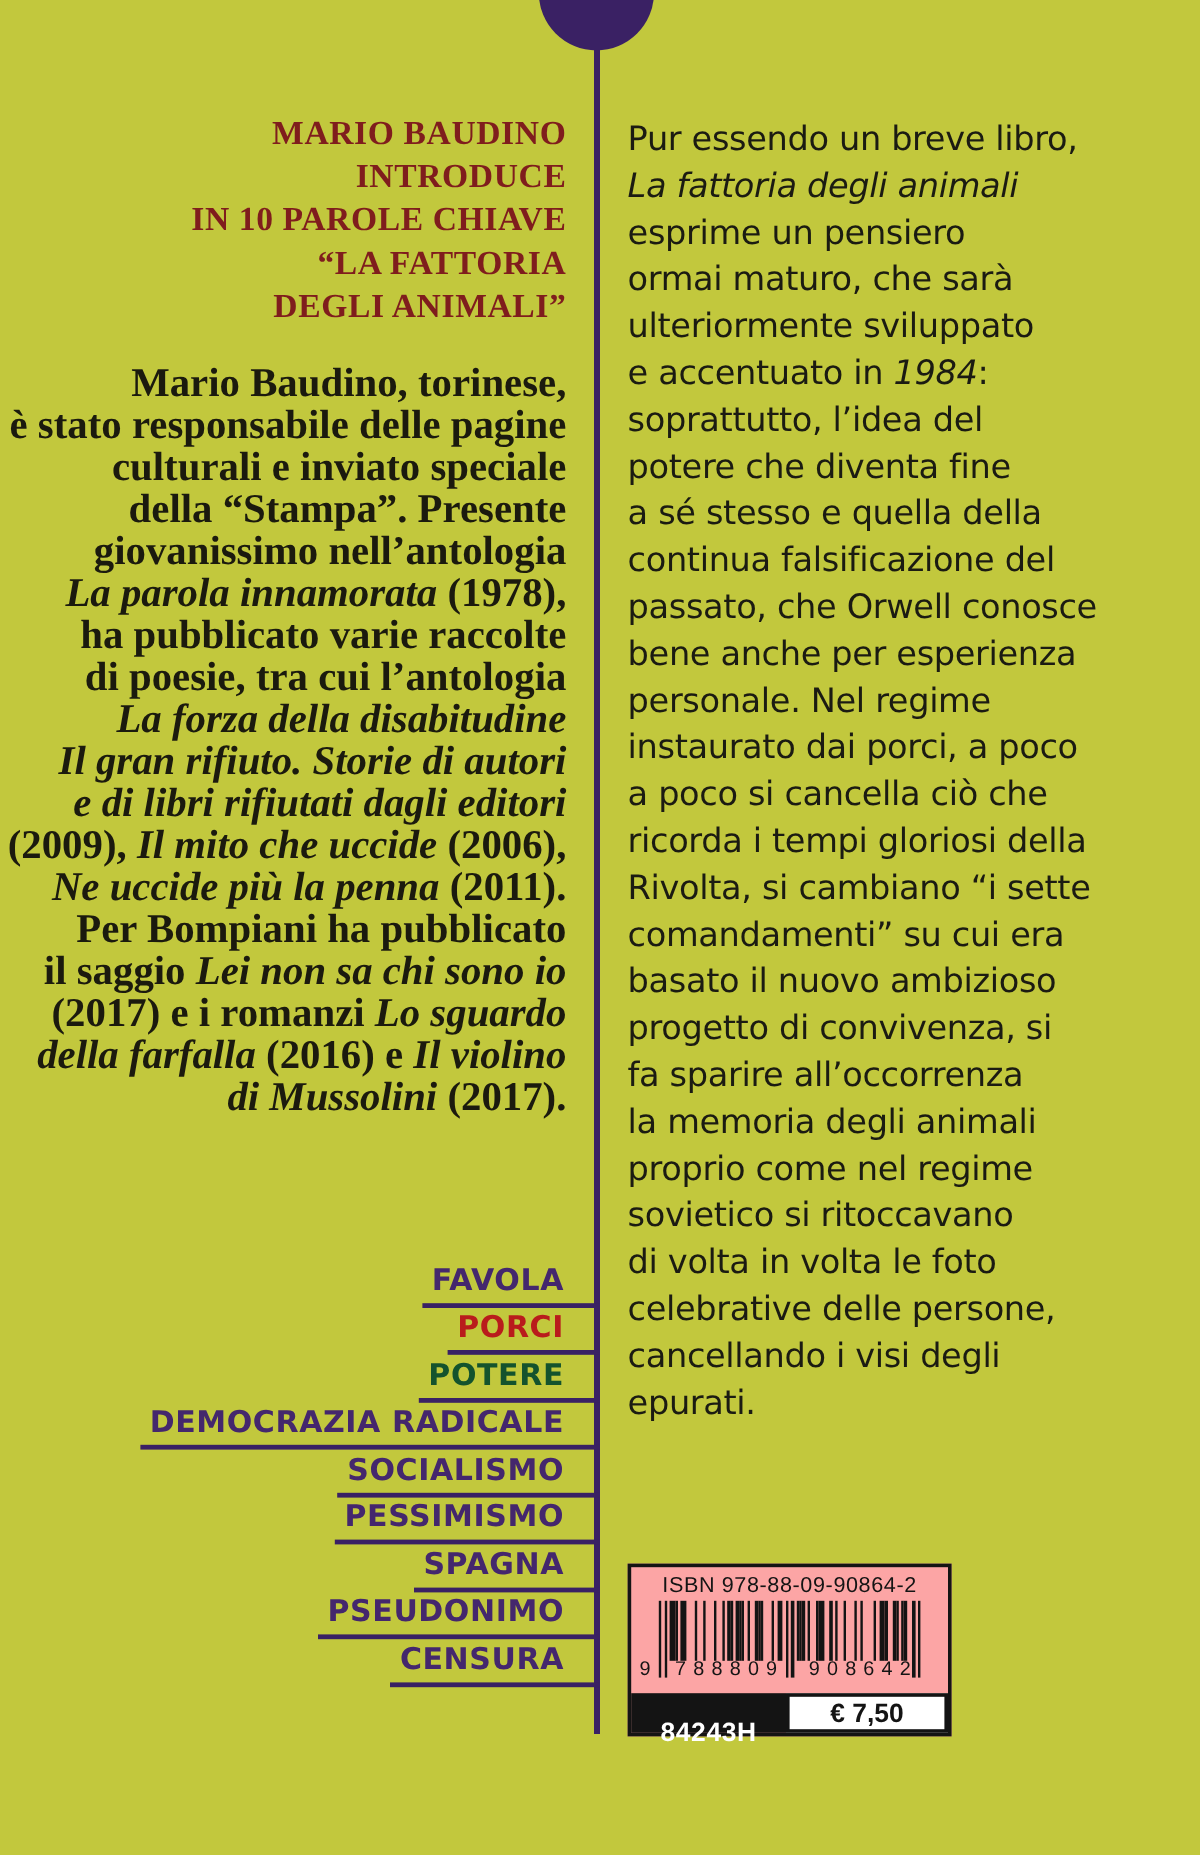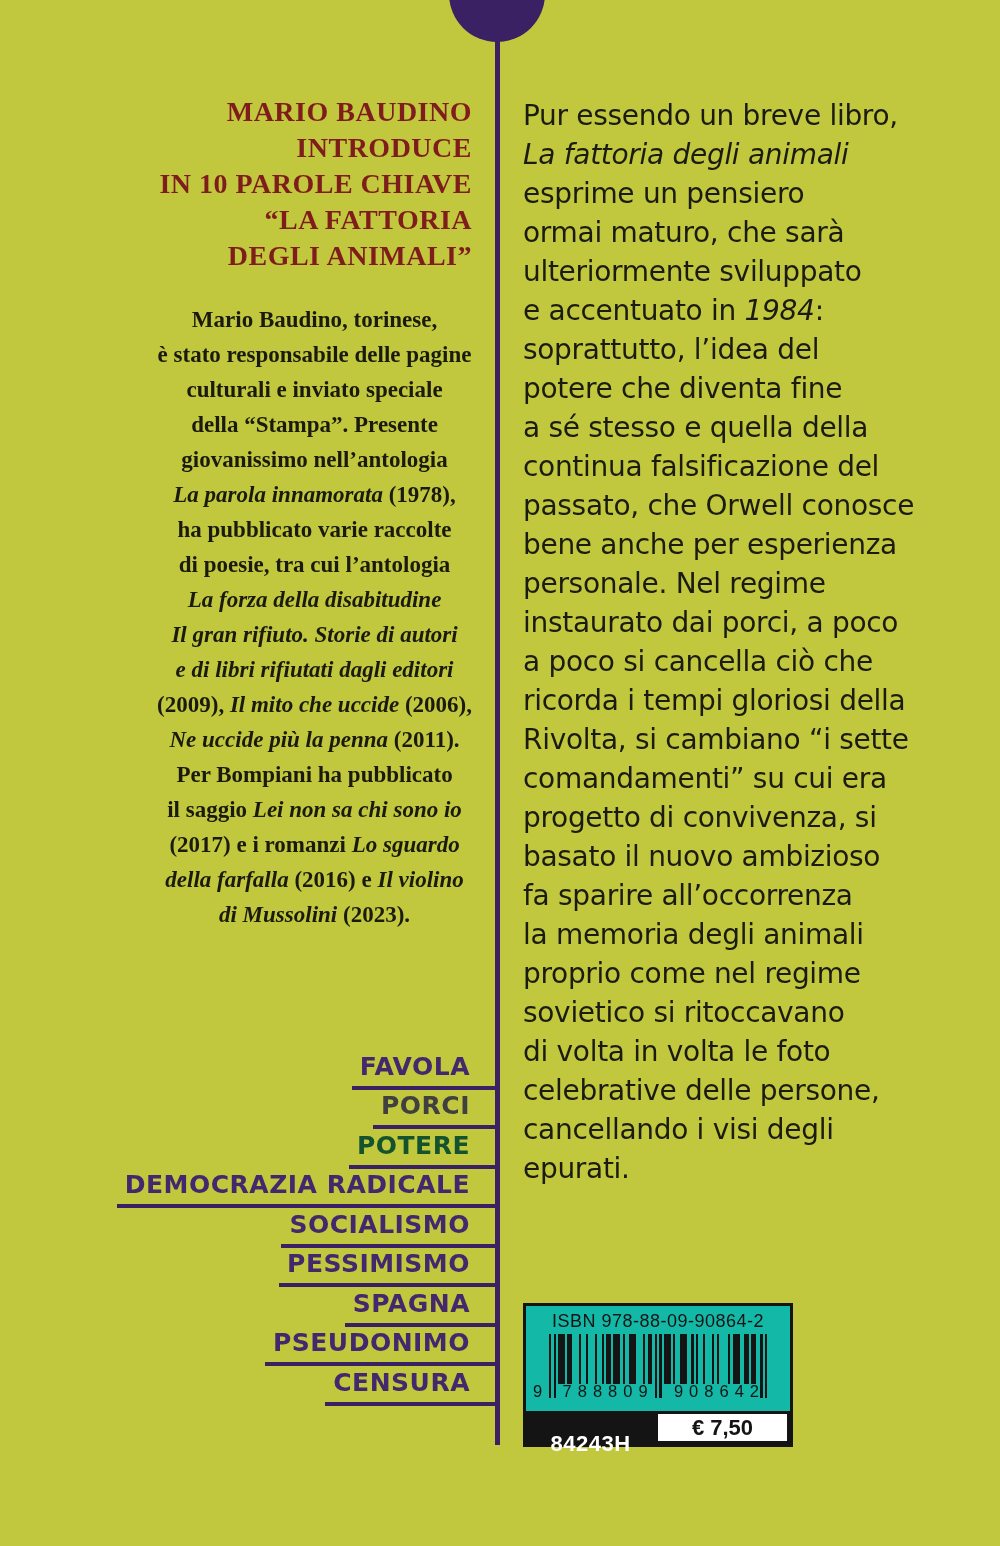--- a/index.html
+++ b/index.html
@@ -16,23 +16,23 @@
   .intro{
     position:absolute;top:94px;right:528px;
     text-align:right;
     font-family:"Liberation Serif",serif;
     font-weight:bold;font-size:28px;line-height:36px;
     letter-spacing:0.5px;white-space:nowrap;
   }
   
   .bio{
     position:absolute;top:302px;right:528px;
-    text-align:center;
+    text-align:right;
     font-family:"Liberation Serif",serif;
-    font-weight:bold;font-size:23px;line-height:35px;
+    font-weight:bold;font-size:34px;line-height:35px;
     white-space:nowrap;
   }
   .bio .it, .blurb .it{font-style:italic;}
   
   .blurb{
     position:absolute;top:96px;left:523px;
     font-family:"DejaVu Sans",sans-serif;
     font-size:28px;line-height:39px;letter-spacing:-0.3px;
     white-space:nowrap;
   }
@@ -46,21 +46,21 @@
   .kw{
     display:inline-block;
     font-family:"DejaVu Sans",sans-serif;font-weight:bold;
     font-size:25px;line-height:25px;letter-spacing:0.5px;
     padding:0 30px 7px 8px;
     white-space:nowrap;
   }
   
   .barcode-box{
     position:absolute;left:523px;top:1303px;width:270px;height:144px;
-    box-sizing:border-box;background:#14b8a6;border:3px solid #141414;
+    box-sizing:border-box;background:#fca5a5;border:3px solid #141414;
   }
   .isbn{
     text-align:center;margin-top:5px;
     font-family:"Liberation Sans",sans-serif;
     font-size:18px;letter-spacing:0.5px;color:#141414;
   }
   .bars-wrap{position:relative;width:218px;height:64px;margin:2px auto 0 auto;}
   .bars{display:flex;width:100%;height:100%;align-items:flex-start;}
   .bars div{flex:1;}
   .bar-digits{
@@ -114,21 +114,21 @@
       <div class="line"><span>di poesie, tra cui l’antologia</span></div>
       <div class="line"><span class="it">La forza della disabitudine</span></div>
       <div class="line"><span class="it">Il gran rifiuto. Storie di autori</span></div>
       <div class="line"><span class="it">e di libri rifiutati dagli editori</span></div>
       <div class="line"><span>(2009), </span><span class="it">Il mito che uccide</span><span> (2006),</span></div>
       <div class="line"><span class="it">Ne uccide più la penna</span><span> (2011).</span></div>
       <div class="line"><span>Per Bompiani ha pubblicato</span></div>
       <div class="line"><span>il saggio </span><span class="it">Lei non sa chi sono io</span></div>
       <div class="line"><span>(2017) e i romanzi </span><span class="it">Lo sguardo</span></div>
       <div class="line"><span class="it">della farfalla</span><span> (2016) e </span><span class="it">Il violino</span></div>
-      <div class="line"><span class="it">di Mussolini</span><span> (2023).</span></div>
+      <div class="line"><span class="it">di Mussolini</span><span> (2017).</span></div>
     </div>
 
   <div class="blurb" style="color: rgb(27, 27, 18);">
       <div class="line"><span>Pur essendo un breve libro,</span></div>
       <div class="line"><span class="it">La fattoria degli animali</span></div>
       <div class="line"><span>esprime un pensiero</span></div>
       <div class="line"><span>ormai maturo, che sarà</span></div>
       <div class="line"><span>ulteriormente sviluppato</span></div>
       <div class="line"><span>e accentuato in </span><span class="it">1984</span><span>:</span></div>
       <div class="line"><span>soprattutto, l’idea del</span></div>
@@ -136,38 +136,38 @@
       <div class="line"><span>a sé stesso e quella della</span></div>
       <div class="line"><span>continua falsificazione del</span></div>
       <div class="line"><span>passato, che Orwell conosce</span></div>
       <div class="line"><span>bene anche per esperienza</span></div>
       <div class="line"><span>personale. Nel regime</span></div>
       <div class="line"><span>instaurato dai porci, a poco</span></div>
       <div class="line"><span>a poco si cancella ciò che</span></div>
       <div class="line"><span>ricorda i tempi gloriosi della</span></div>
       <div class="line"><span>Rivolta, si cambiano “i sette</span></div>
       <div class="line"><span>comandamenti” su cui era</span></div>
+      <div class="line"><span>basato il nuovo ambizioso</span></div>
       <div class="line"><span>progetto di convivenza, si</span></div>
-      <div class="line"><span>basato il nuovo ambizioso</span></div>
       <div class="line"><span>fa sparire all’occorrenza</span></div>
       <div class="line"><span>la memoria degli animali</span></div>
       <div class="line"><span>proprio come nel regime</span></div>
       <div class="line"><span>sovietico si ritoccavano</span></div>
       <div class="line"><span>di volta in volta le foto</span></div>
       <div class="line"><span>celebrative delle persone,</span></div>
       <div class="line"><span>cancellando i visi degli</span></div>
       <div class="line"><span>epurati.</span></div>
     </div>
 
   <div class="keywords">
       <div class="kw-row">
         <span class="kw" style="color: rgb(68, 39, 109); border-bottom: 4px solid rgb(58, 33, 100);">FAVOLA</span>
       </div>
       <div class="kw-row">
-        <span class="kw" style="color: #404040; border-bottom: 4px solid rgb(58, 33, 100);">PORCI</span>
+        <span class="kw" style="color: #b91c1c; border-bottom: 4px solid rgb(58, 33, 100);">PORCI</span>
       </div>
       <div class="kw-row">
         <span class="kw" style="color: #14532d; border-bottom: 4px solid rgb(58, 33, 100);">POTERE</span>
       </div>
       <div class="kw-row">
         <span class="kw" style="color: rgb(68, 39, 109); border-bottom: 4px solid rgb(58, 33, 100);">DEMOCRAZIA RADICALE</span>
       </div>
       <div class="kw-row">
         <span class="kw" style="color: rgb(68, 39, 109); border-bottom: 4px solid rgb(58, 33, 100);">SOCIALISMO</span>
       </div>

